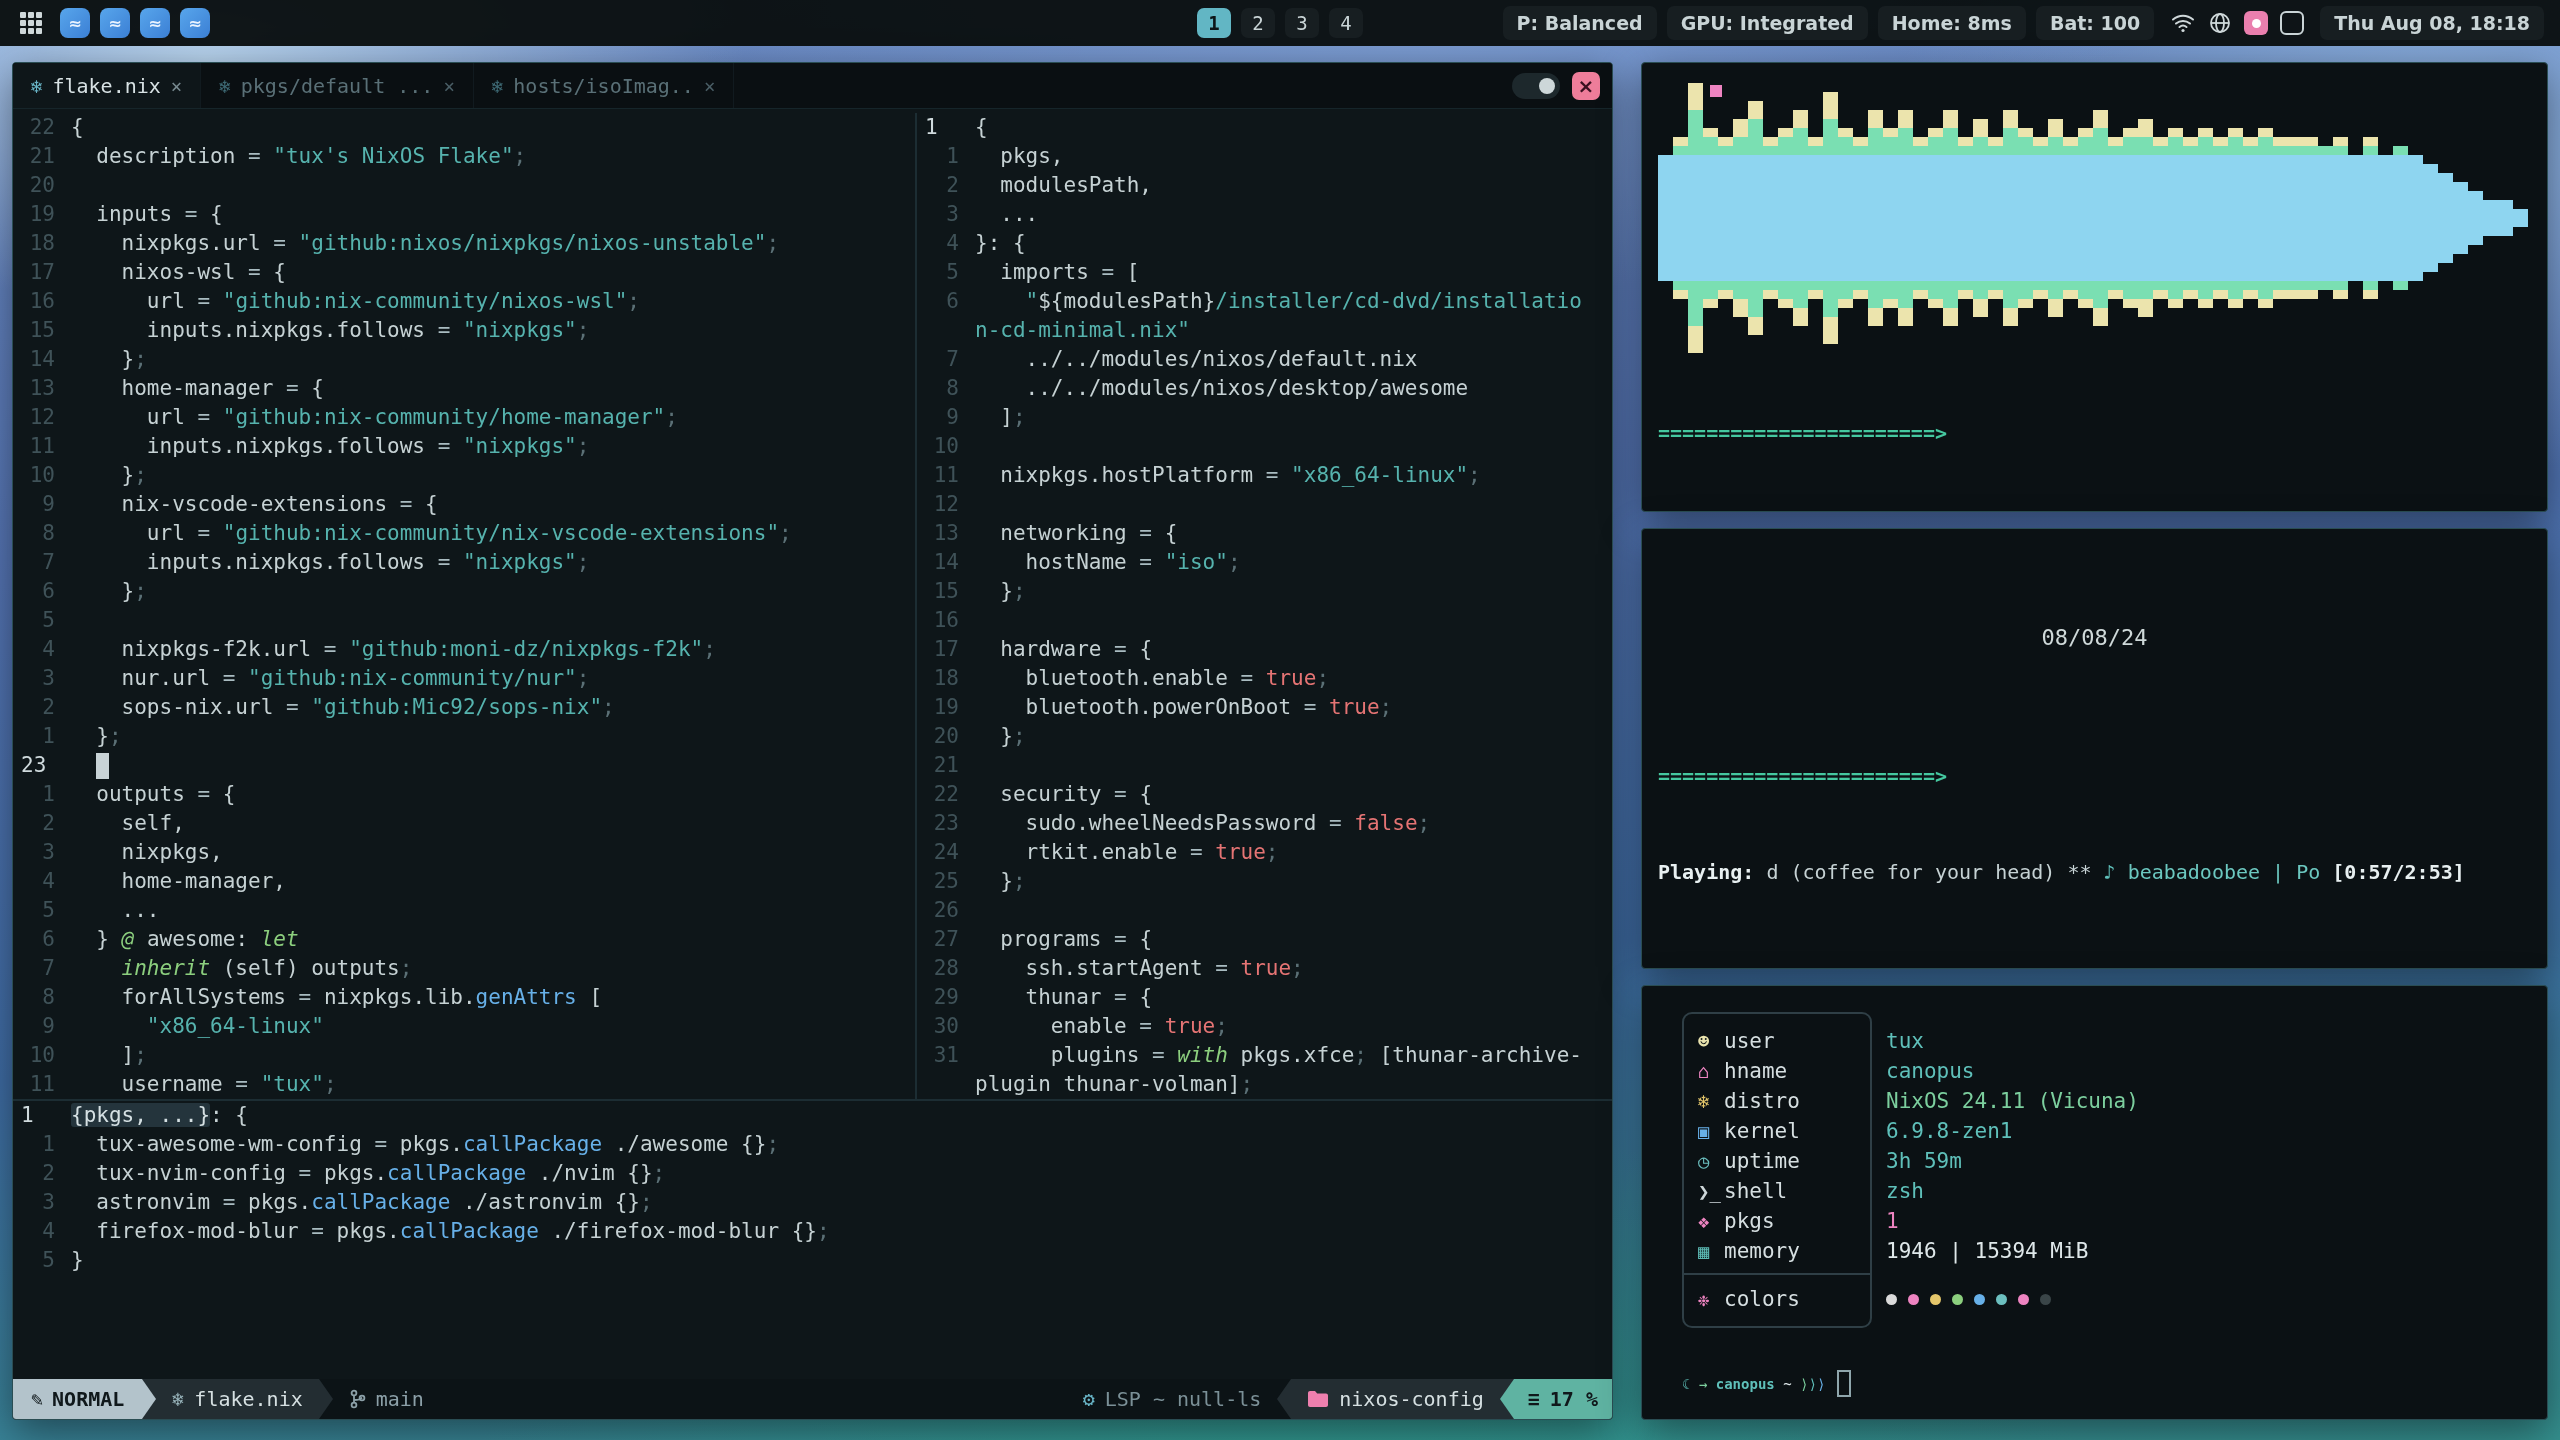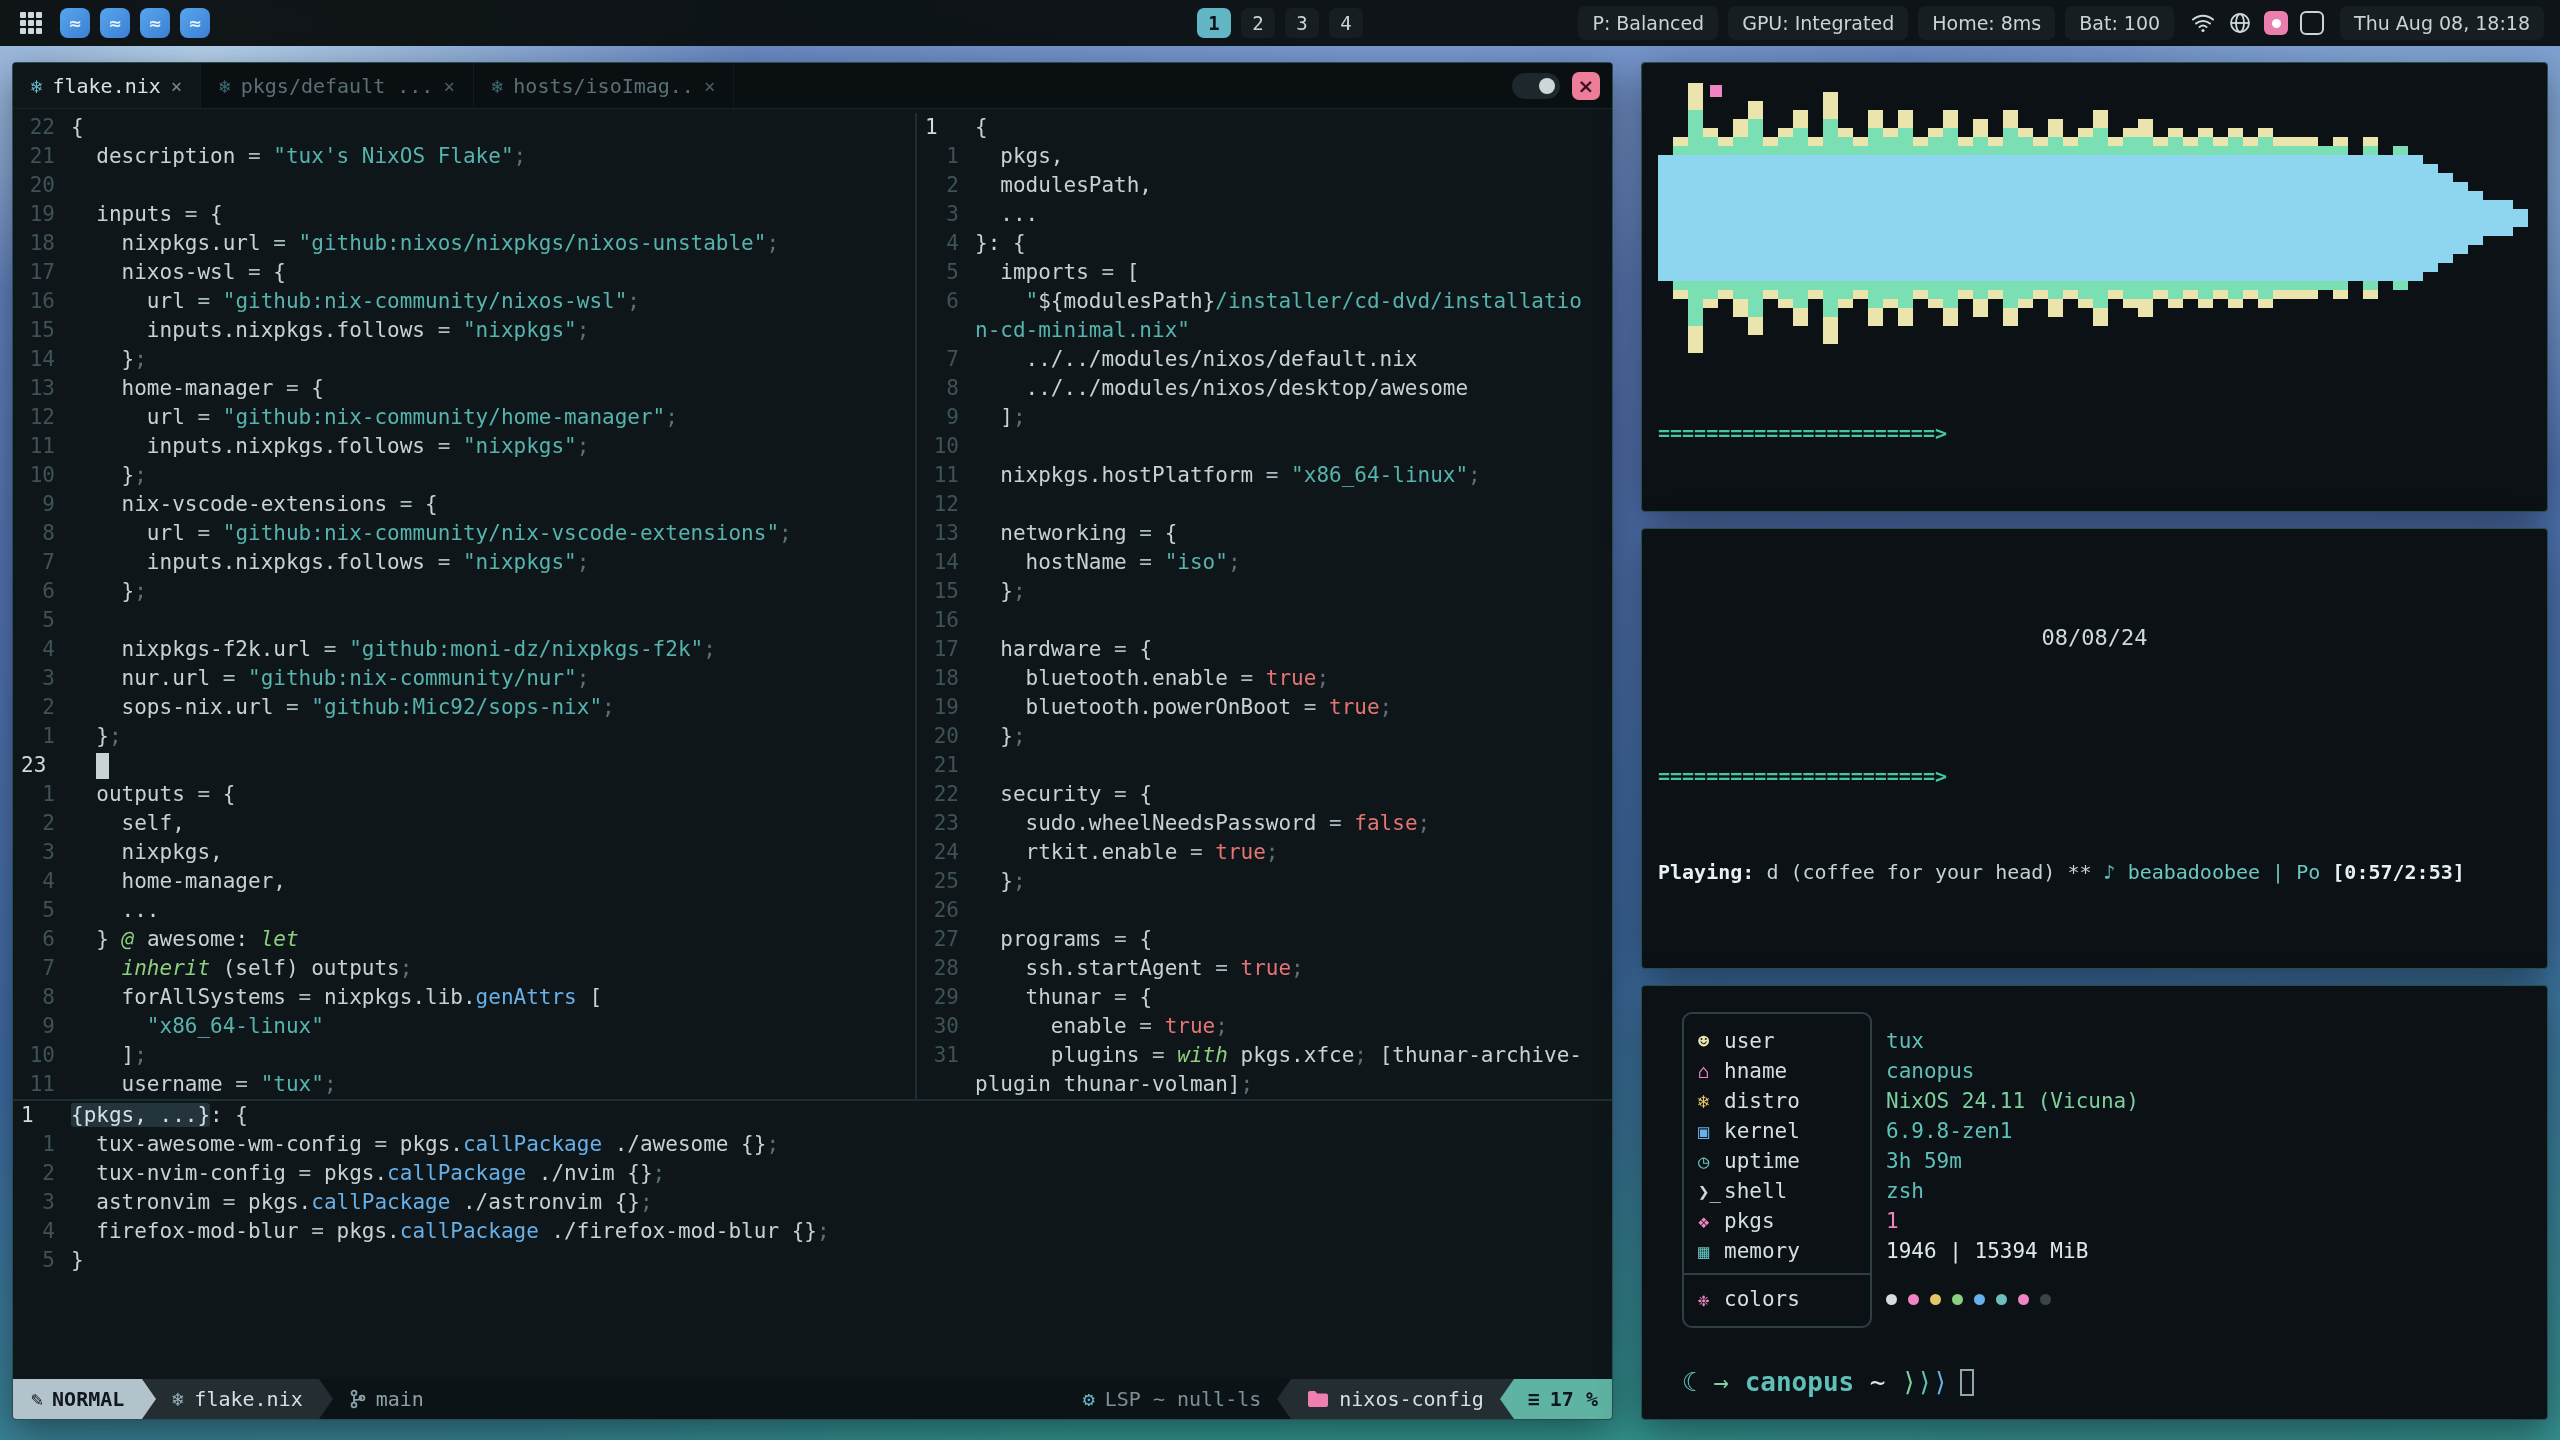--- a/index.html
+++ b/index.html
@@ -20,21 +20,21 @@
     display:flex; align-items:center; padding:0 16px; z-index:9; }
   .tb-left{ display:flex; align-items:center; gap:14px; }
   .launcher{ width:30px; height:30px; display:grid; place-items:center; }
   .app-ico{ width:30px; height:30px; border-radius:8px; background:linear-gradient(135deg,#58a6ec,#3b7fd4);
     display:grid; place-items:center; color:#eaf4ff; font-size:16px; font-weight:bold; }
   .tb-center{ position:absolute; left:50%; top:0; height:46px; transform:translateX(-50%);
     display:flex; align-items:center; gap:10px; }
   .ws{ min-width:34px; height:30px; padding:0 10px; border-radius:7px; background:#171e21; color:#c9d4d6;
     display:grid; place-items:center; font-size:19px; font-family:"DejaVu Sans Mono","DejaVu Sans",monospace; }
   .ws.active{ background:#62b6c4; color:#0d1518; font-weight:bold; }
-  .tb-right{ margin-left:auto; display:flex; align-items:center; gap:12px; }
+  .tb-right{ margin-left:auto; display:flex; align-items:center; gap:12px;font-weight:bold; }
   .pill{ background:#171e21; border-radius:7px; padding:6px 14px; color:#c9d4d6; font-size:19px; white-space:nowrap; }
   .tray{ display:flex; align-items:center; gap:12px; padding:0 4px; }
   .badge-pink{ width:24px; height:24px; border-radius:6px; background:#ea7fae; display:grid; place-items:center; }
   .badge-pink i{ width:9px; height:9px; border-radius:50%; background:#fff; }
   .badge-gray{ width:24px; height:24px; border-radius:6px; border:2.5px solid #c9d4d6; }
 
   
   .desktop{ position:absolute; top:62px; left:12px; right:12px; bottom:20px; display:flex; gap:28px; }
   .window-border{ border:1.5px solid #2a4d53; border-radius:4px; box-shadow:0 12px 42px rgba(0,0,0,.45); }
 
@@ -121,21 +121,21 @@
   .fetch-frame{ position:absolute; left:0; top:-14px; width:190px; height:calc(100% + 26px); border:2px solid #2f3f46; border-radius:10px; }
   .fetch-row{ display:flex; align-items:center; height:30px; position:relative; }
   .f-icon{ width:42px; padding-left:16px; flex:none; font-size:19px; }
   .f-label{ width:132px; flex:none; color:#d6dfe1; }
   .f-value{ padding-left:30px; white-space:pre; }
   .val-teal{ color:#5fc0ba; } .val-green{ color:#7ccf9e; } .val-pink{ color:#ee84c1; } .val-white{ color:#dfe8ea; }
   .fetch-sep{ width:190px; height:2px; background:#2f3f46; margin:7px 0; }
   .fetch-colors{ display:flex; align-items:center; height:34px; }
   .dots{ display:inline-flex; gap:11px; padding-left:30px; align-items:center; }
   .dot{ width:11px; height:11px; border-radius:50%; }
-  .prompt{ margin-top:auto; display:flex; align-items:center; font-family:"DejaVu Sans Mono","DejaVu Sans",monospace; font-size:26px; padding:0 0 8px 24px; white-space:pre; }
+  .prompt{ margin-top:auto; display:flex; align-items:center; font-family:"DejaVu Sans Mono","DejaVu Sans",monospace; font-size:14px; padding:0 0 8px 24px; white-space:pre; }
   .tk-pi{ color:#5fc0ba; } .tk-pa{ color:#7ccf9e; } .tk-ph{ color:#5fc0ba; font-weight:bold; }
   .tk-pp{ color:#dfe8ea; } .tk-c1{ color:#7ccf9e; } .tk-c2{ color:#5fc0ba; } .tk-c3{ color:#67b0e8; }
   .pcursor{ width:14px; height:27px; border:2px solid #8fa6ac; margin-left:12px; flex:none; }
 
   svg{ display:block; }
 </style>
 </head>
 <body>
 
 <header class="topbar">

